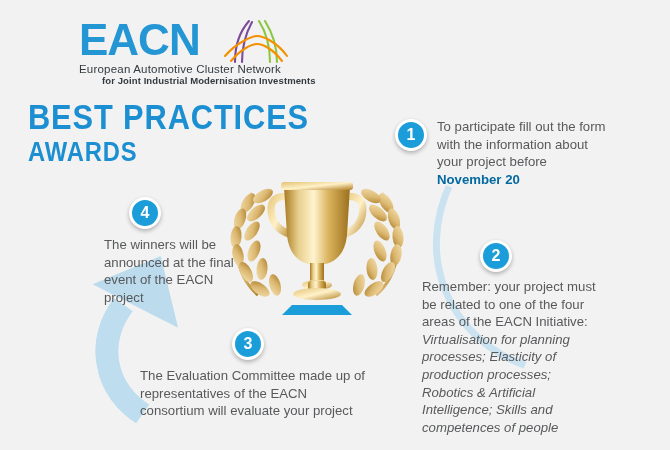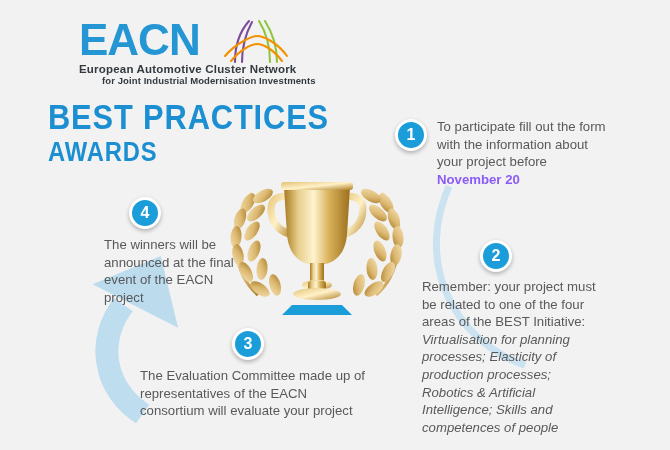--- a/index.html
+++ b/index.html
@@ -64,29 +64,29 @@
   .logo { position: absolute; left: 32px; top: 18px; margin-left: 47px; }
   .logo-word {
     font-family: "Liberation Sans", sans-serif;
     font-size: 44px; font-weight: bold;
     letter-spacing: -1px;
     color: #2596d4;
     line-height: 44px;
   }
   .logo-mark { position: absolute; left: 140px; top: -2px; }
   .logo-sub1 {
-    font-size: 11.5px; font-weight: bold; color: #333a3f;
+    font-size: 11.5px; font-weight: normal; color: #333a3f;
     letter-spacing: .2px; margin-top: 1px;
   }
   .logo-sub2 {
     font-size: 9.5px; font-weight: bold; color: #333a3f;
     letter-spacing: .1px; margin-top: 0px; padding-left: 23px;
   }
   
-  .headline { position: absolute; left: 48px; top: 100px; }
+  .headline { position: absolute; left: 28px; top: 100px; }
   .headline-l1 {
     font-size: 35px; font-weight: bold; color: #1b8fd1;
     letter-spacing: 1px; line-height: 34px;
     transform: scaleX(.88); transform-origin: left center;
   }
   .headline-l2 {
     font-size: 27px; font-weight: bold; color: #1b8fd1;
     letter-spacing: 1px; line-height: 30px; margin-top: 3px;
     transform: scaleX(.88); transform-origin: left center;
   }
@@ -104,21 +104,21 @@
     font-size: 16px; font-weight: bold;
     display: flex; align-items: center; justify-content: center;
     line-height: 1;
   }
   .steptext {
     position: absolute;
     color: #58595b;
     font-size: 13.2px;
     line-height: 17.6px;
   }
-  .steptext b { font-weight: bold; color: #8b5cf6; }
+  .steptext b { font-weight: bold; color: #0369a1; }
   .steptext i { font-style: italic; }
   #badge1 { left: 395px; top: 119px; }
   #text1  { left: 437px; top: 118px; width: 170px; }
   #badge2 { left: 480px; top: 240px; }
   #text2  { left: 422px; top: 278px; width: 178px; }
   #badge3 { left: 232px; top: 328px; }
   #text3  { left: 140px; top: 367px; width: 235px; }
   #badge4 { left: 129px; top: 197px; }
   #text4  { left: 104px; top: 236px; width: 130px; }
 </style>
@@ -229,21 +229,21 @@
     </svg>
   </div>
 
   <div class="badge" id="badge1">1</div>
   <div class="steptext" id="text1">
     <span>To participate fill out the form with the information about your project before </span><b>November 20</b>
   </div>
 
   <div class="badge" id="badge2">2</div>
   <div class="steptext" id="text2">
-    <span>Remember: your project must be related to one of the four areas of the BEST Initiative: </span><i>Virtualisation for planning processes; Elasticity of production processes; Robotics &amp; Artificial Intelligence; Skills and competences of people</i>
+    <span>Remember: your project must be related to one of the four areas of the EACN Initiative: </span><i>Virtualisation for planning processes; Elasticity of production processes; Robotics &amp; Artificial Intelligence; Skills and competences of people</i>
   </div>
 
   <div class="badge" id="badge3">3</div>
   <div class="steptext" id="text3">
     <span>The Evaluation Committee made up of representatives of the EACN consortium will evaluate your project</span>
   </div>
 
   <div class="badge" id="badge4">4</div>
   <div class="steptext" id="text4">
     <span>The winners will be announced at the final event of the EACN project</span>

